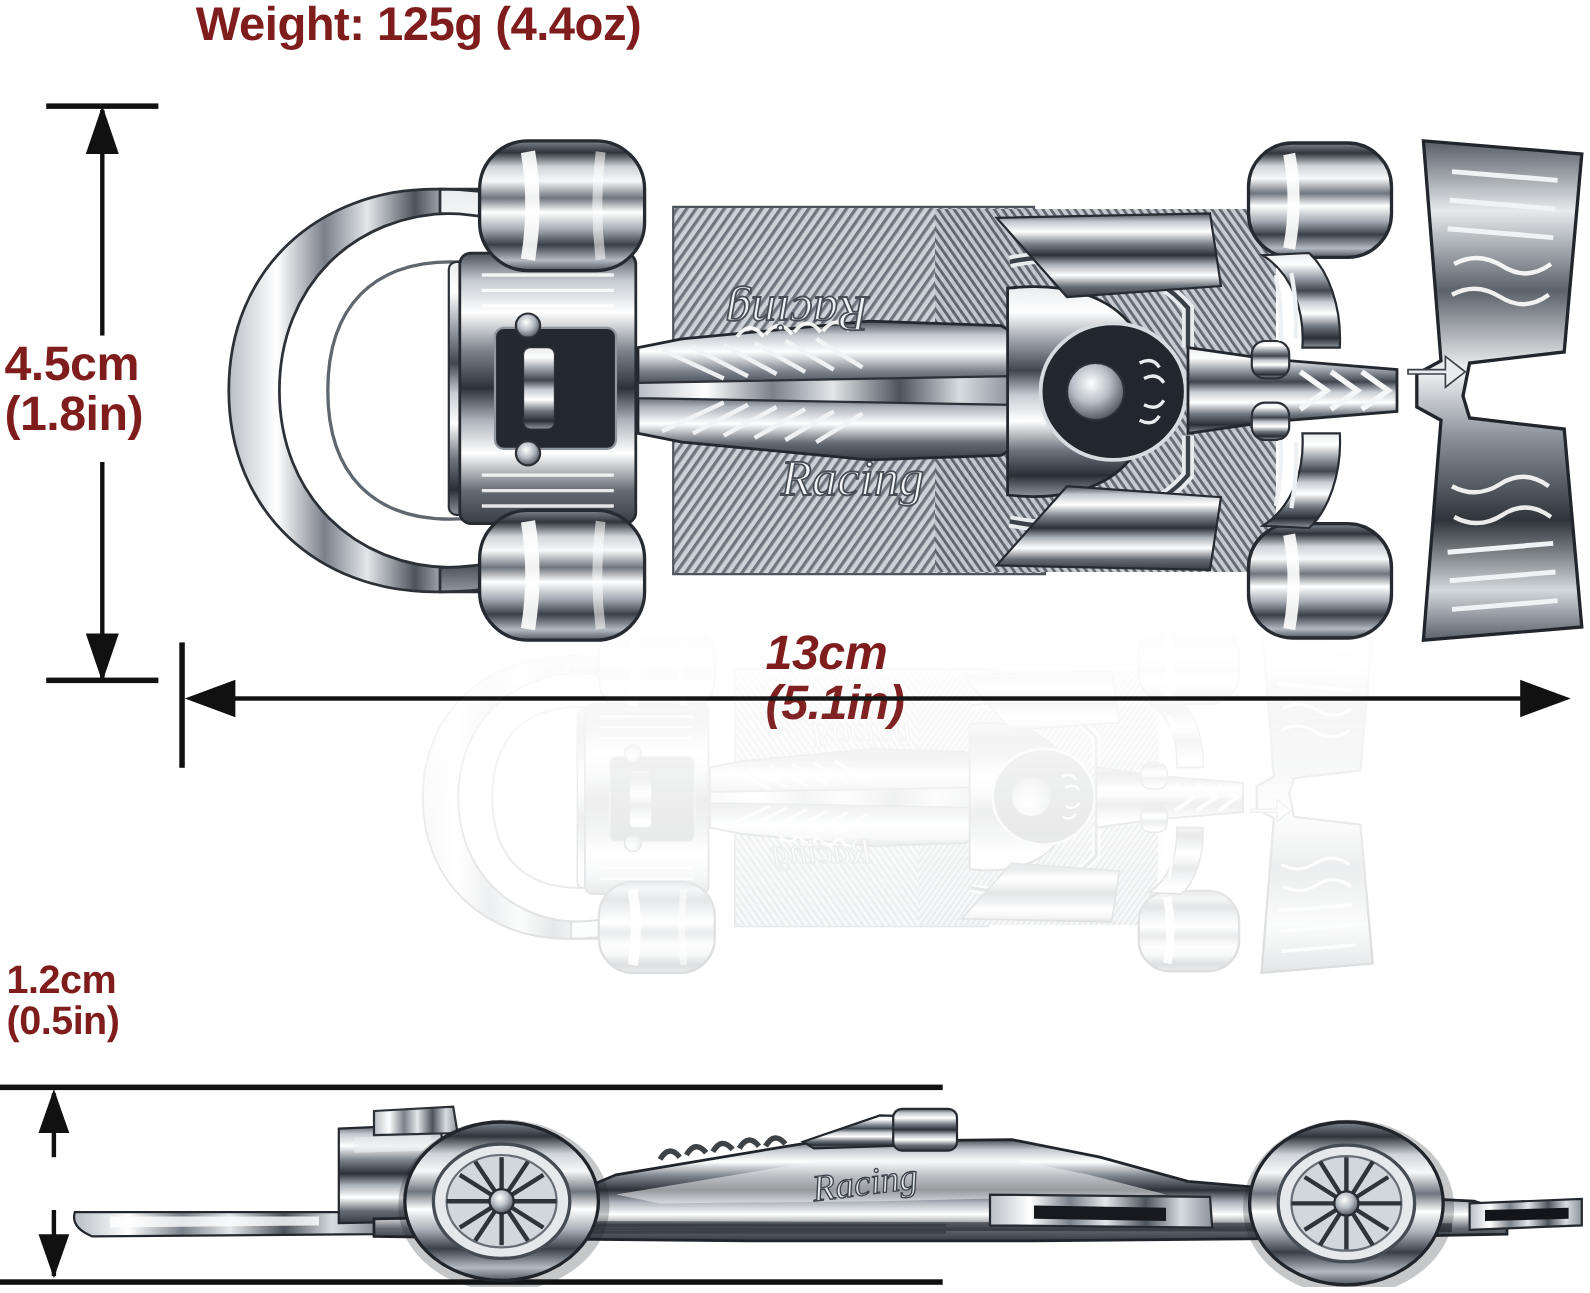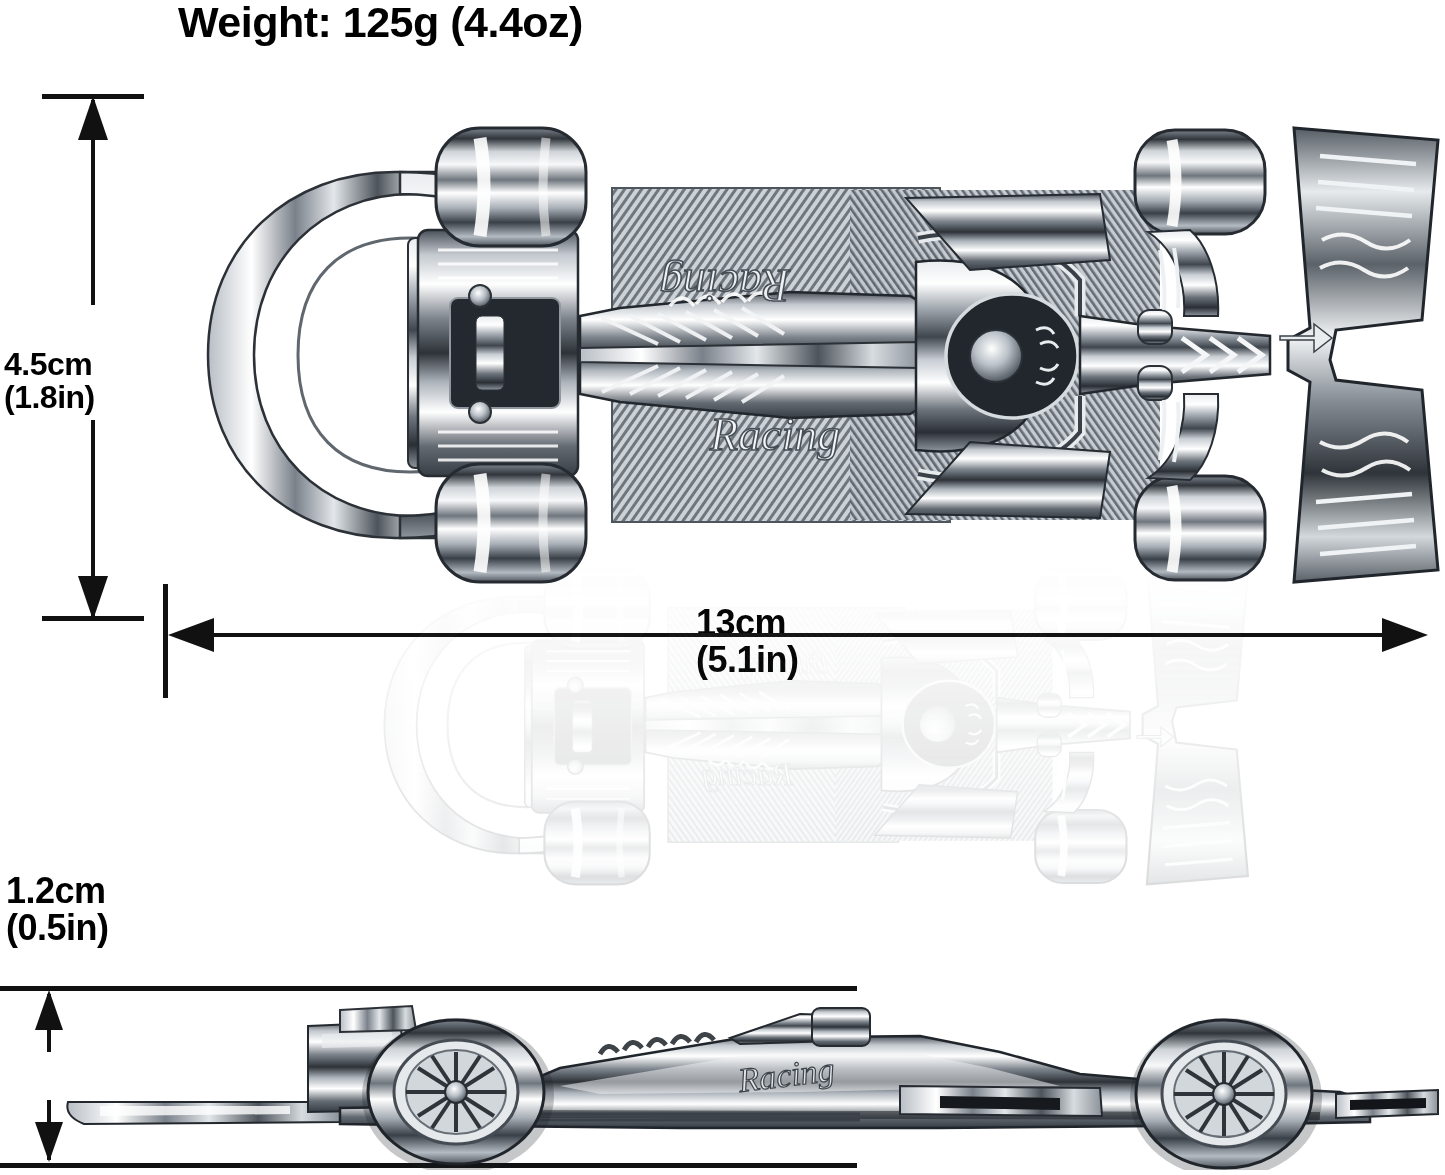--- a/index.html
+++ b/index.html
@@ -5,26 +5,26 @@
   html,body{margin:0;padding:0;background:#ffffff;}
   body{
     width:1445px;height:1175px;position:relative;overflow:hidden;
     font-family:"Liberation Sans","DejaVu Sans",sans-serif;
     background:#ffffff;
   }
   .stage{position:absolute;left:0;top:0;width:1445px;height:1175px;}
 
   
   .dim-label{
-    position:absolute;color:#000000;font-weight:bold;
+    position:absolute;color:#7f1d1d;font-weight:bold;
     line-height:1.04;white-space:pre;letter-spacing:-0.5px;
   }
   #weight-label{left:178px;top:0px;font-size:43px;}
-  #height-label{left:4px;top:308px;font-size:32px;margin-top:40px;}
-  #length-label{left:696px;top:604px;font-size:36px;}
+  #height-label{left:4px;top:308px;font-size:44px;}
+  #length-label{left:696px;top:571px;font-size:44px;font-style:italic;}
   #thickness-label{left:6px;top:872px;font-size:36px;}
 
   
   .tick{position:absolute;background:#111111;}
   .arrow-line{position:absolute;background:#111111;}
   .ah{position:absolute;width:0;height:0;}
 
   
   #tick-top{left:42px;top:94px;width:102px;height:5px;}
   #tick-bottom{left:42px;top:616px;width:102px;height:5px;}

